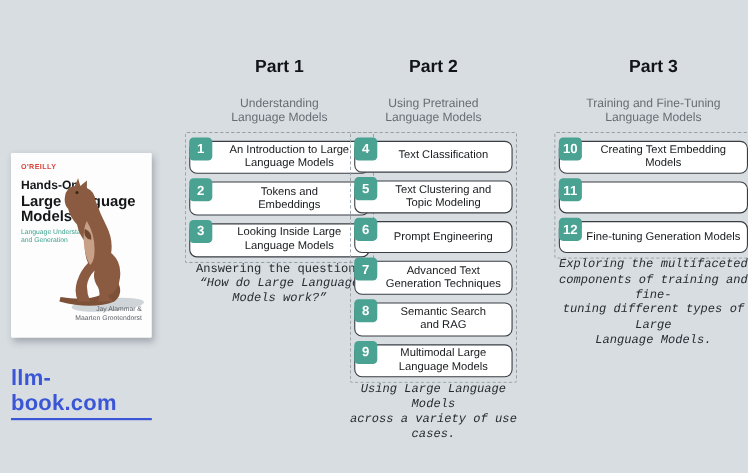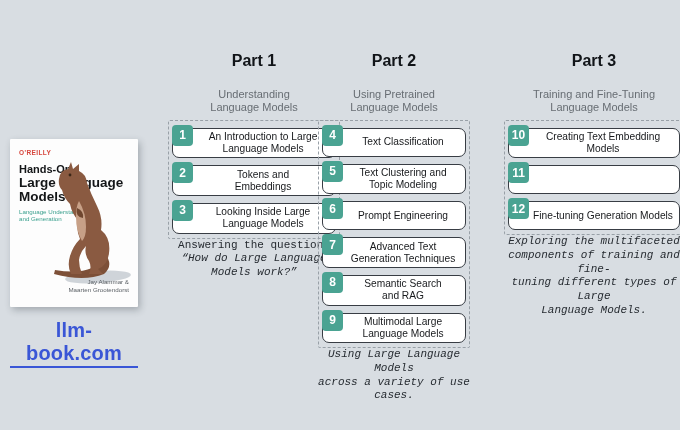--- a/index.html
+++ b/index.html
@@ -20,21 +20,21 @@
   .publisher { font-size:6.5px; font-weight:bold; color:#d6453c; letter-spacing:.4px; }
   .title-small { font-size:11px; font-weight:bold; margin-top:8px; line-height:1.05; color:#141618; }
   .title-large { font-size:13.5px; font-weight:bold; line-height:1.08; color:#141618; white-space:pre-line; }
   .cover-subtitle { font-size:6.2px; color:#3aa08e; margin-top:3px; line-height:1.25; white-space:pre-line; }
   .cover-authors {
     position:absolute; right:9px; bottom:13px; font-size:6.2px; line-height:1.3;
     color:#5a5f64; text-align:right; white-space:pre-line;
   }
   .kangaroo { position:absolute; left:36px; top:22px; width:88px; height:132px; }
   .book-link {
-    margin-top:12px; text-align:center;
+    margin-top:26px; text-align:left;
   }
   .book-link span {
     display:inline-block; font-size:20px; font-weight:bold; color:#3a56d6;
     border-bottom:2px solid #3a56d6; padding-bottom:1px; letter-spacing:.2px;
   }
 
   
   .col { position:absolute; top:52px; text-align:center; }
   .col-1 { left:168px; width:172px; }
   .col-2 { left:318px; width:152px; }

